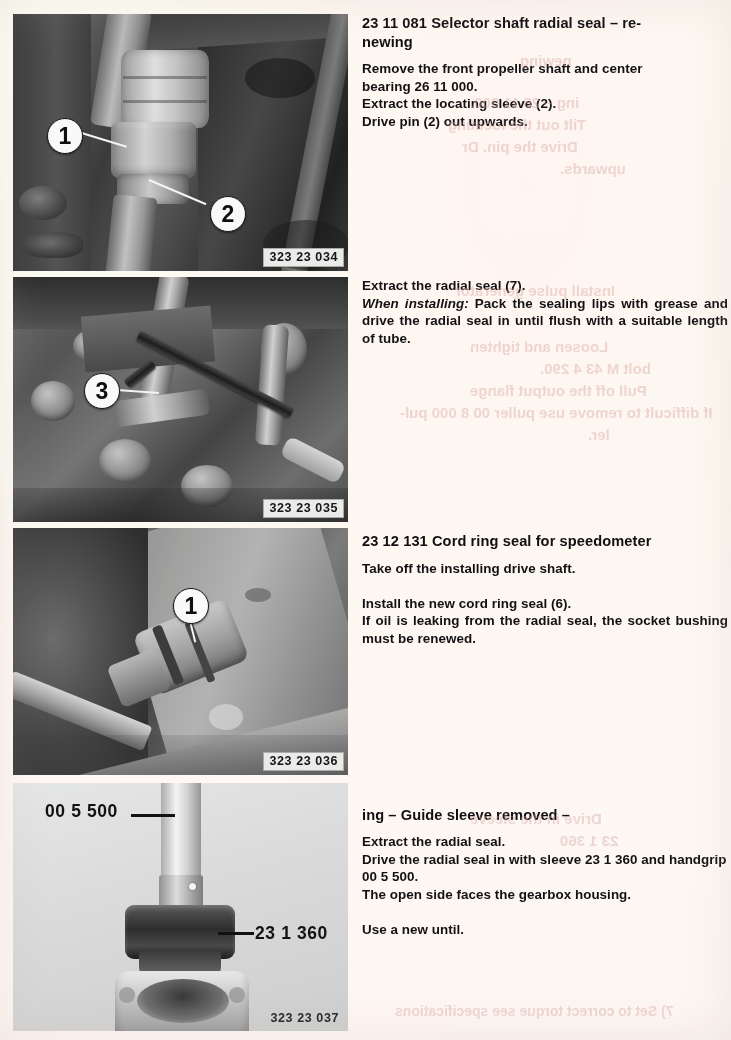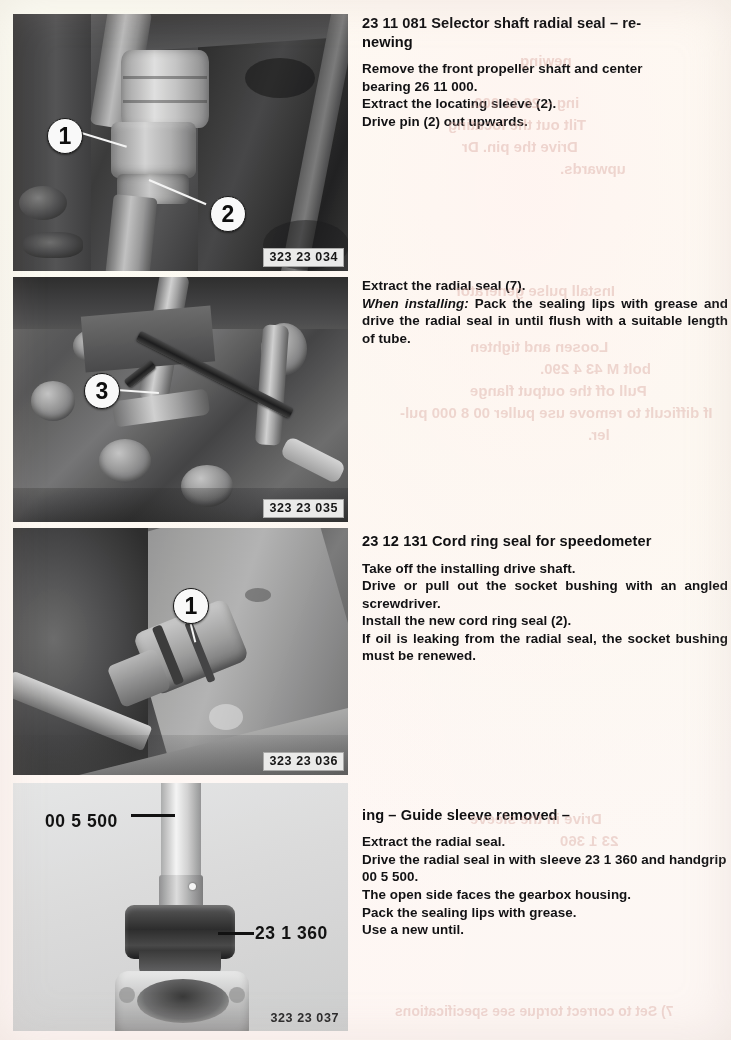--- a/index.html
+++ b/index.html
@@ -320,21 +320,21 @@
       <div class="p4screw"></div>
       <div class="p4sleeve"></div>
       <div class="p4sleeveShade"></div>
       <div class="p4flange"></div>
       <div class="p4bore"></div>
 
       <div class="blob" style="left:106px;top:204px;width:16px;height:16px;background:rgba(150,152,152,.8);"></div>
       <div class="blob" style="left:216px;top:204px;width:16px;height:16px;background:rgba(150,152,152,.8);"></div>
     </div>
 
-    <div class="toolnum" style="left:32px;top:28px;">00 5 500</div>
+    <div class="toolnum" style="left:32px;top:18px;">00 5 500</div>
     <div class="toolline" style="left:118px;top:31px;width:44px;"></div>
     <div class="toolnum" style="left:242px;top:140px;">23 1 360</div>
     <div class="toolline" style="left:205px;top:149px;width:36px;"></div>
     <div class="fignum plain">323 23 037</div>
   </div>
 
   <div class="sec" style="top:14px;">
     <div class="heading">
       <span>23 11 081  Selector shaft radial seal – re-</span><br>
       <span>newing</span>
@@ -353,34 +353,34 @@
       <span class="it">When installing:</span><span> Pack the sealing lips with grease and drive the radial seal in until flush with a suitable length of tube.</span>
     </p>
   </div>
 
   <div class="sec" style="top:532px;">
     <div class="heading">
       <span>23 12 131  Cord ring seal for speedometer</span><br>
     </div>
     <p class="body just">
       <span>Take off the installing drive shaft.</span><br>
-      <span>Drive or pull out the socket bushing with an angled screwdriver.</span><br>
-      <span>Install the new cord ring seal (2).</span><br>
+      <br>
+      <span>Install the new cord ring seal (6).</span><br>
       <span>If oil is leaking from the radial seal, the socket bushing must be renewed.</span>
     </p>
   </div>
 
   <div class="sec" style="top:787px;">
     <div class="heading">
       <br>
       <span>ing – Guide sleeve removed –</span>
     </div>
     <p class="body">
       <span>Extract the radial seal.</span><br>
       <span>Drive the radial seal in with sleeve 23 1 360 and handgrip 00 5 500.</span><br>
       <span>The open side faces the gearbox housing.</span><br>
-      <span>Pack the sealing lips with grease.</span><br>
+      <br>
       <span>Use a new until.</span>
     </p>
   </div>
 
   <div id="vignette"></div>
 </div>
 
 </body></html>

